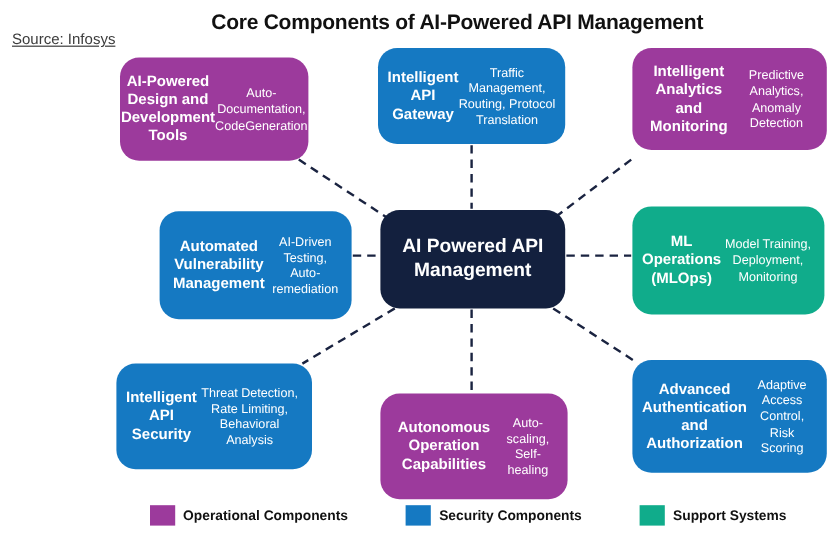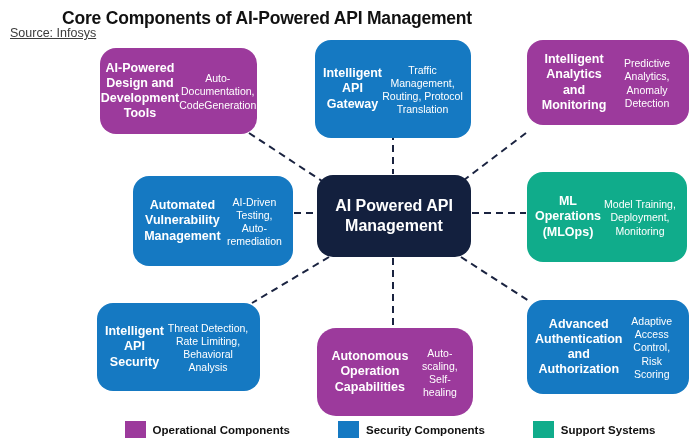--- a/index.html
+++ b/index.html
@@ -9,20 +9,21 @@
     background: #ffffff;
     position: relative;
     overflow: hidden;
   }
   .stage { position: absolute; inset: 0; width: 700px; height: 445px; }
 
   .page-title {
     position: absolute;
     top: 8px; left: 0; width: 700px;
     padding-left: 62px;
+    text-align: center;
     font-size: 17.5px;
     font-weight: bold;
     color: #111111;
     letter-spacing: -0.2px;
   }
   .source-note {
     position: absolute;
     top: 26px; left: 10px;
     font-size: 12.5px;
     color: #3c3c3c;
@@ -50,28 +51,28 @@
   }
   .node .node-title { font-weight: bold; font-size: 12.5px; }
   .node .node-subtitle { font-size: 10.5px; margin-top: 2px; line-height: 1.25; }
 
   .purple { background: #9c3a9c; }
   .blue   { background: #1579c2; }
   .teal   { background: #10ac8b; justify-content: center; }
   .navy   { background: #13203e; }
 
   .node-tl { left: 100px; top: 48px;  width: 157px; height: 86px; }
-  .node-tc { left: 315px; top: 40px;  width: 156px; height: 98px; }
+  .node-tc { left: 315px; top: 40px;  width: 156px; height: 80px; }
   .node-tr { left: 527px; top: 40px;  width: 162px; height: 85px; }
   .node-ml { left: 97px;  top: 176px; width: 160px; height: 90px; margin-left: 36px; }
   .node-c  { left: 317px; top: 175px; width: 154px; height: 82px; }
   .node-c .node-title { font-size: 16px; }
   .node-mr { left: 527px; top: 172px; width: 160px; height: 90px; }
   .node-bl { left: 97px;  top: 303px; width: 163px; height: 88px; }
-  .node-bc { left: 317px; top: 328px; width: 156px; height: 88px; border-radius: 19px; }
+  .node-bc { left: 317px; top: 328px; width: 156px; height: 88px; }
   .node-br { left: 527px; top: 300px; width: 162px; height: 94px; }
 
   .legend {
     position: absolute;
     left: 0; bottom: 7px; width: 700px;
     padding-left: 80px;
     display: flex;
     justify-content: center;
     gap: 48px;
     align-items: center;

